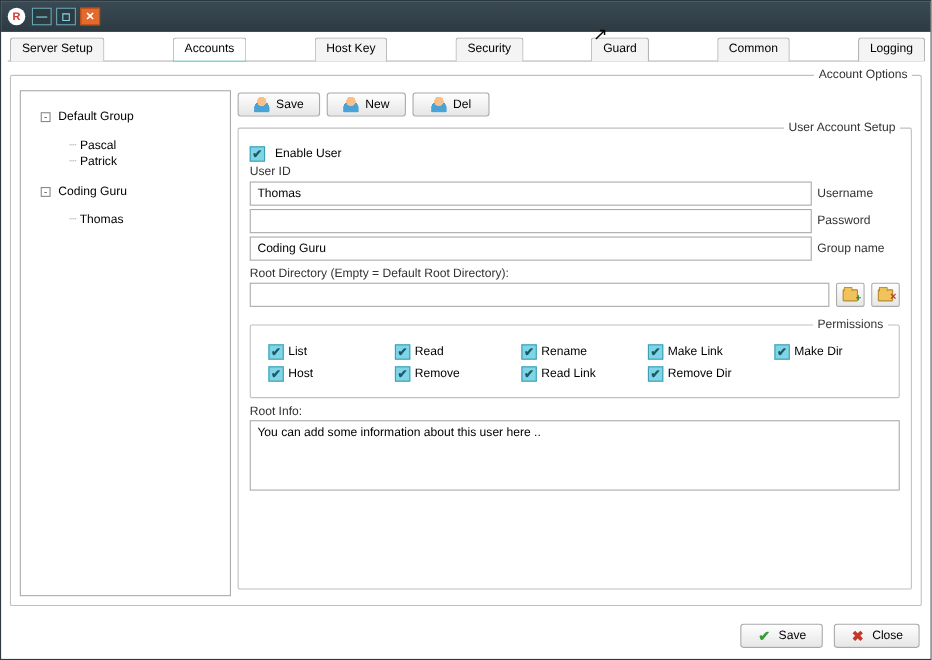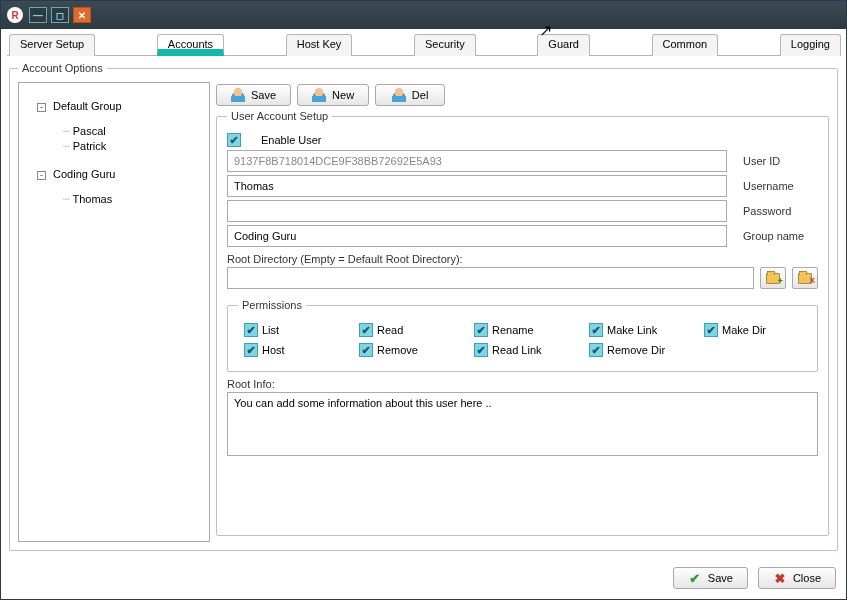--- a/index.html
+++ b/index.html
@@ -17,44 +17,44 @@
     display: flex; align-items: center; justify-content: center; margin-right: 6px;
     color:#d33; font-weight:bold; font-size:10px;
   }
   .titlebar .title { flex:1; font-size:12px; }
   .titlebar .winbtns { display:flex; gap:4px; }
   .winbtn { width:18px; height:16px; border:1px solid #6aa7b3; background:#2d3a42; display:flex;align-items:center;justify-content:center;color:#7fd4e6;font-size:10px;cursor:pointer;}
   .winbtn.close { background:#e26a2c; border-color:#b84f18; color:#fff; }
   .content { flex:1; padding:4px 6px 6px 6px; display:flex; flex-direction:column; }
   .tabs { display:flex; border-bottom:1px solid #b5b5b5; height:23px; padding-left:2px;justify-content:space-between; }
   .tab { padding:3px 10px 0 10px; border:1px solid #b5b5b5; border-bottom:none; margin-right:-1px; background:#f4f4f4; cursor:pointer; position:relative; top:1px; border-radius:3px 3px 0 0;}
-  .tab.active { background:#fff; border-bottom:7px solid #14b8a6; }
+  .tab.active { background:#fff; border-bottom:1px solid #14b8a6; }
   fieldset { border:1px solid #c0c0c0; border-radius:2px; margin:6px 2px 2px 2px; padding:8px; }
-  fieldset > legend { padding:0 4px; color:#333; }
+  fieldset > legend { padding:0 4px; color:#333;text-align:right; }
   .body { display:flex; gap:6px; flex:1; min-height:0; }
   .tree { width:192px; border:1px solid #aaa; background:#fff; padding:4px 4px; font-size:11px; overflow:auto;}
   .tree ul { list-style:none; margin:12px; padding:0 0 0 14px;}
   .tree li { padding:1px 0; white-space:nowrap; }
   .tree .exp { display:inline-block; width:9px; height:9px; border:1px solid #888; text-align:center; line-height:7px; font-size:9px; margin-right:4px; background:#fff; color:#444;}
   .tree .dot::before { content:"┈ "; color:#aaa;}
   .right { flex:1; display:flex; flex-direction:column; min-width:0;}
   .toolbar { display:flex; gap:6px; padding:2px 0 4px 0;}
   .btn {
     display:inline-flex; align-items:center; gap:6px;
     padding:3px 14px; border:1px solid #a8a8a8; border-radius:3px;
     background:linear-gradient(#fefefe,#e6e6e6); cursor:pointer; min-width:70px; justify-content:center;
   }
   .icon { width:14px; height:14px; display:inline-block;}
   .icon.user { background:radial-gradient(circle at 50% 30%, #f9c089 35%, transparent 36%), radial-gradient(circle at 50% 80%, #4aa3d6 55%, transparent 56%);}
   .icon.check { display:inline-flex;align-items:center;justify-content:center;color:#3a9a3a;font-size:13px;font-weight:bold;}
   .icon.check::after{content:"✔";}
   .icon.cross { display:inline-flex;align-items:center;justify-content:center;color:#c0392b;font-size:13px;font-weight:bold;}
   .icon.cross::after{content:"✖";}
   fieldset.inner { margin:0 0 6px 0; padding:8px 10px 10px 10px;}
-  .row { display:flex; align-items:center; gap:16px; margin:3px 0;}
+  .row { display:flex; align-items:center; gap:5px; margin:3px 0;}
   .row input[type=text], .row input[type=password] {
     flex:1; height:22px; border:1px solid #aaa; padding:2px 6px; background:#fff;
   }
   .row input[readonly]{ color:#888; }
   .row .lbl { width:75px; text-align:left; color:#333; }
   .chkbox { width:14px; height:14px; border:1px solid #3da0b5; background:#7fd4e6; display:inline-flex;align-items:center;justify-content:center;color:#1a5a66;font-size:11px;font-weight:bold;margin-right:4px;vertical-align:middle;cursor:pointer;}
   .chkbox::after{content:"✔";}
   .subhead { margin:6px 0 2px 0; color:#333;}
   .pathrow { display:flex; gap:6px; }
   .pathrow input { flex:1; height:22px; border:1px solid #aaa; padding:2px 6px;}
@@ -127,21 +127,20 @@
 
           <fieldset class="inner" style="flex:1; overflow:auto;">
             <legend>User Account Setup</legend>
 
             <div class="row">
               <span class="chkbox"></span>
               <span>Enable User</span>
             </div>
 
             <div class="row">
-              <input type="text" readonly="" value="9137F8B718014DCE9F38BB72692E5A93" style="">
               <span class="lbl">User ID</span>
             </div>
             <div class="row">
               <input type="text" value="Thomas" style="">
               <span class="lbl">Username</span>
             </div>
             <div class="row">
               <input type="password" value="" style="">
               <span class="lbl">Password</span>
             </div>

